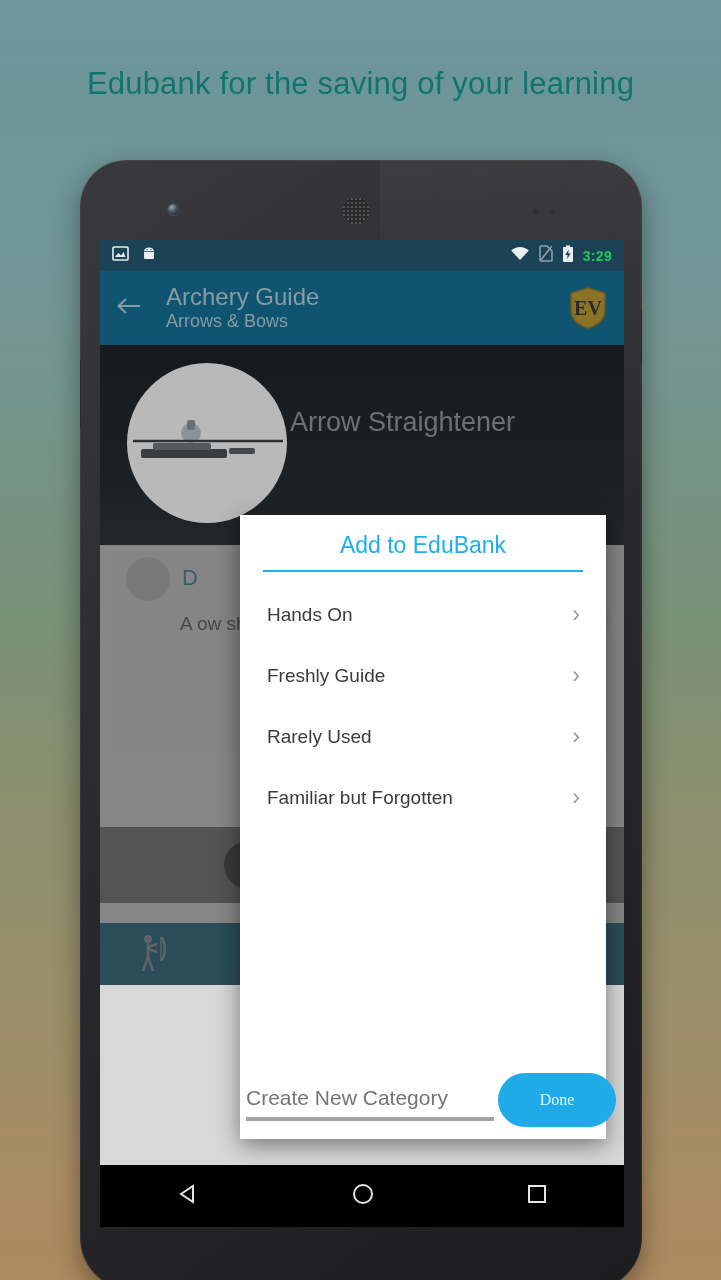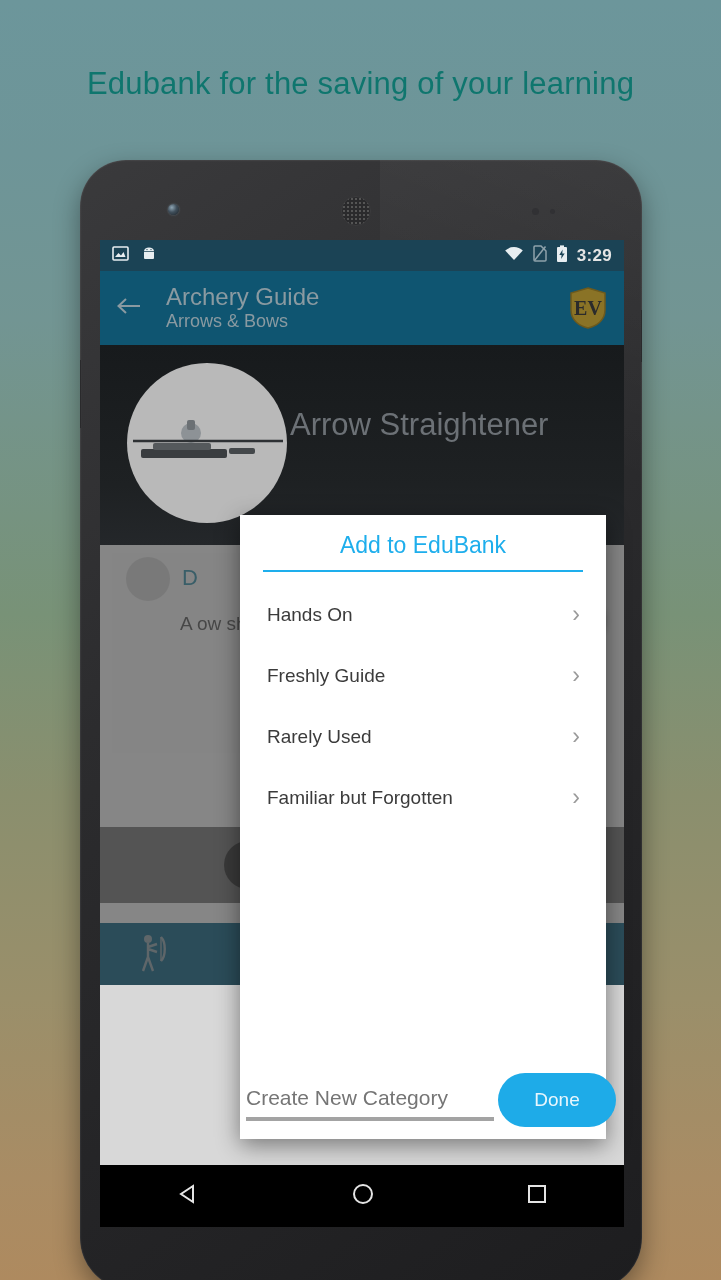--- a/index.html
+++ b/index.html
@@ -68,21 +68,21 @@
     background: #d8d8d8; overflow: hidden;
   }
 
   
   .statusbar {
     height: 31px; background: #1b4355; display: flex; align-items: center;
     padding: 0 12px; color: #e8eef1;
   }
   .sb-left { display: flex; gap: 12px; align-items: center; }
   .sb-right { margin-left: auto; display: flex; gap: 9px; align-items: center; }
-  .sb-time { font-size: 17px; font-weight: bold; color: #e5e5e5; letter-spacing: .3px; }
+  .sb-time { font-size: 14px; font-weight: bold; color: #22c55e; letter-spacing: .3px; }
 
   
   .appbar {
     height: 74px; background: #0f5571; display: flex; align-items: center;
     padding: 0 16px; position: relative;
   }
   .appbar-titles { margin-left: 24px; }
   .app-title { font-size: 24px; color: #8a9aa1; line-height: 1.12; }
   .app-sub { font-size: 18px; color: #8a9aa1; line-height: 1.2; }
   .ev-logo { margin-left: auto; width: 40px; height: 42px; }
@@ -91,21 +91,21 @@
   .hero {
     height: 200px; background: linear-gradient(180deg,#171a1c 0%, #1e2123 70%, #24272a 100%);
     position: relative; overflow: hidden;
   }
   .hero-circle {
     position: absolute; left: 27px; top: 18px; width: 160px; height: 160px;
     border-radius: 50%; background: #b9b9b9; overflow: hidden;
   }
   .hero-tool { position: absolute; left: 6px; top: 52px; width: 150px; height: 58px; }
   .hero-title {
-    position: absolute; left: 190px; top: 62px; font-size: 31px; color: #6c7176;
+    position: absolute; left: 190px; top: 62px; font-size: 27px; color: #6c7176;
     white-space: nowrap;
   }
 
   
   .content { position: relative; height: 440px; background: #d6d6d6; }
   .card {
     position: absolute; left: 12px; top: 8px; right: 12px; height: 200px;
     background: #d2d2d2;
   }
   .card-avatar {
@@ -174,21 +174,21 @@
   }
   .newcat {
     width: 248px; font-size: 21px; color: #9a9a9a;
     border: none; border-bottom: 4px solid #a3a3a3; outline: none;
     padding: 3px 0 7px 0; background: transparent;
     font-family: "Liberation Sans", sans-serif;
   }
   .done-btn {
     position: absolute; left: 258px; top: 8px; width: 118px; height: 54px;
     border-radius: 27px; background: #1eabe8; border: none; color: #e8f6fd;
-    font-size: 19px; font-family: Liberation Sans, sans-serif; cursor: pointer;
+    font-size: 16px; font-family: Liberation Serif, serif; cursor: pointer;
   }
 </style>
 </head>
 <body>
 
 <div class="headline">Edubank for the saving of your learning</div>
 
 <div class="phone">
   <div class="phone-gloss"></div>
   <div class="cam"></div>

